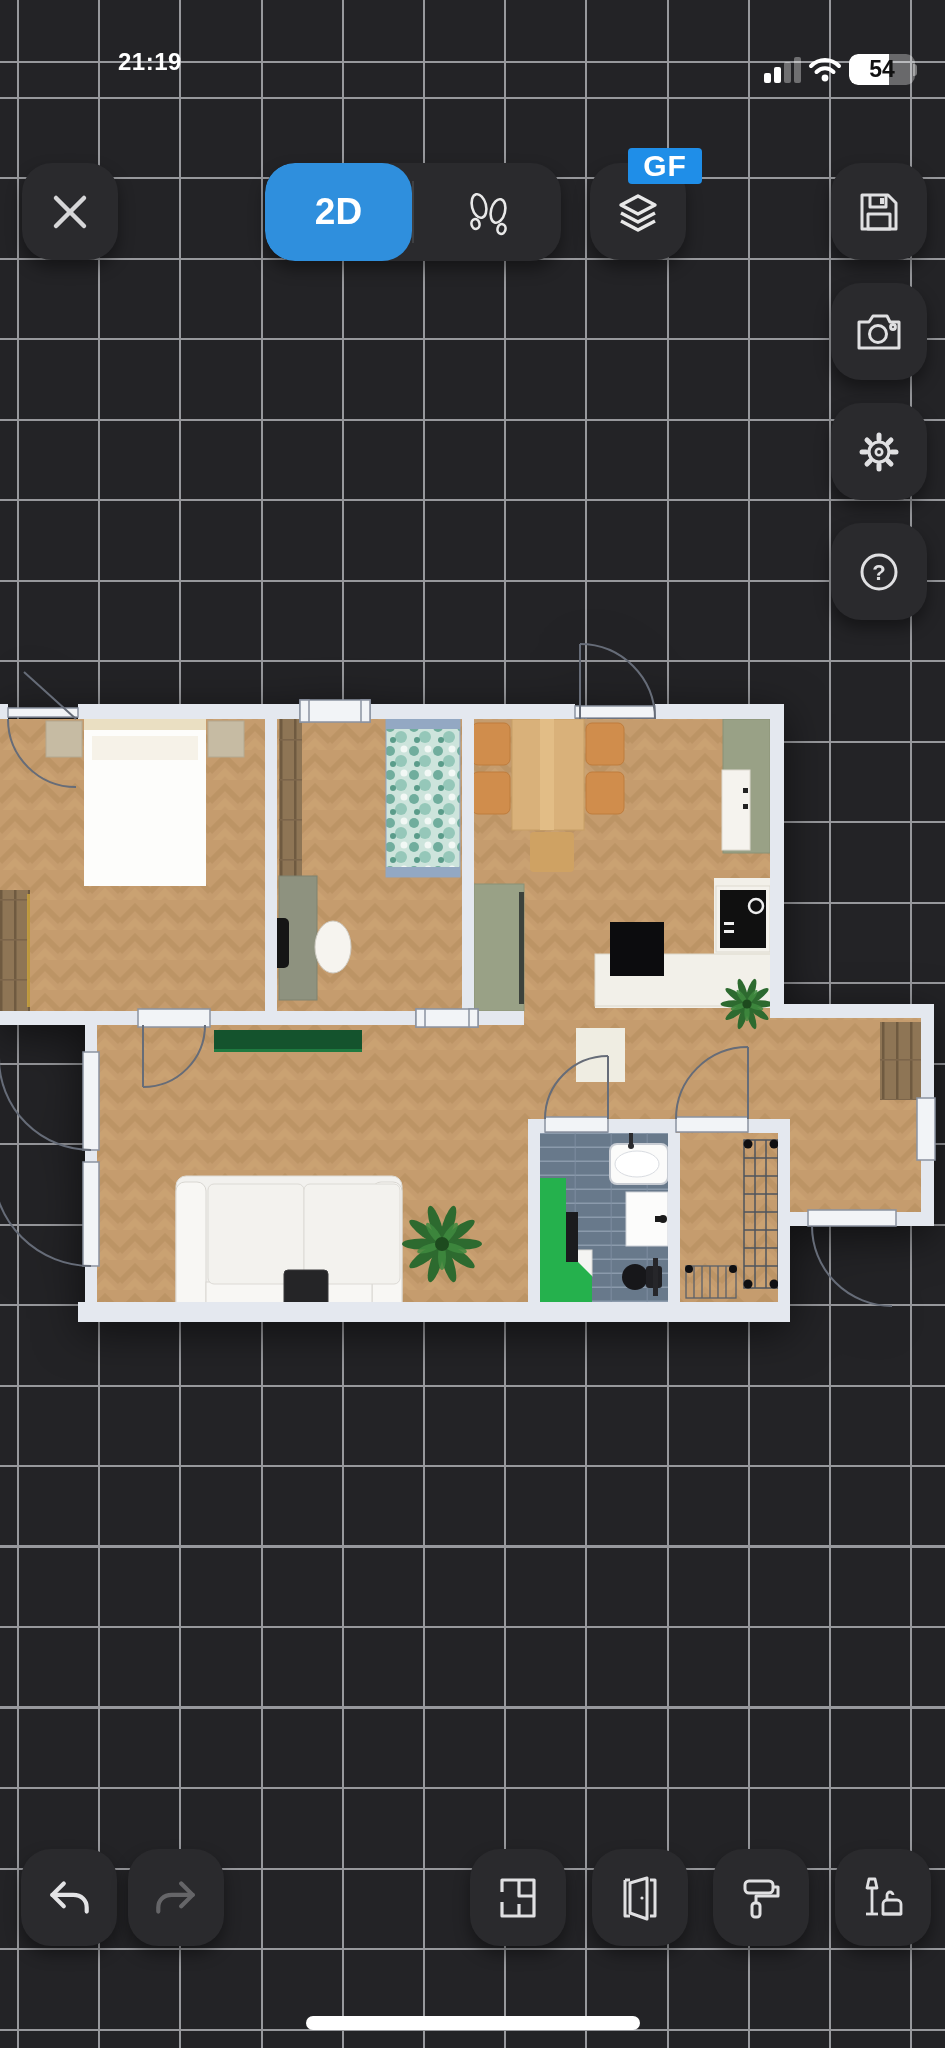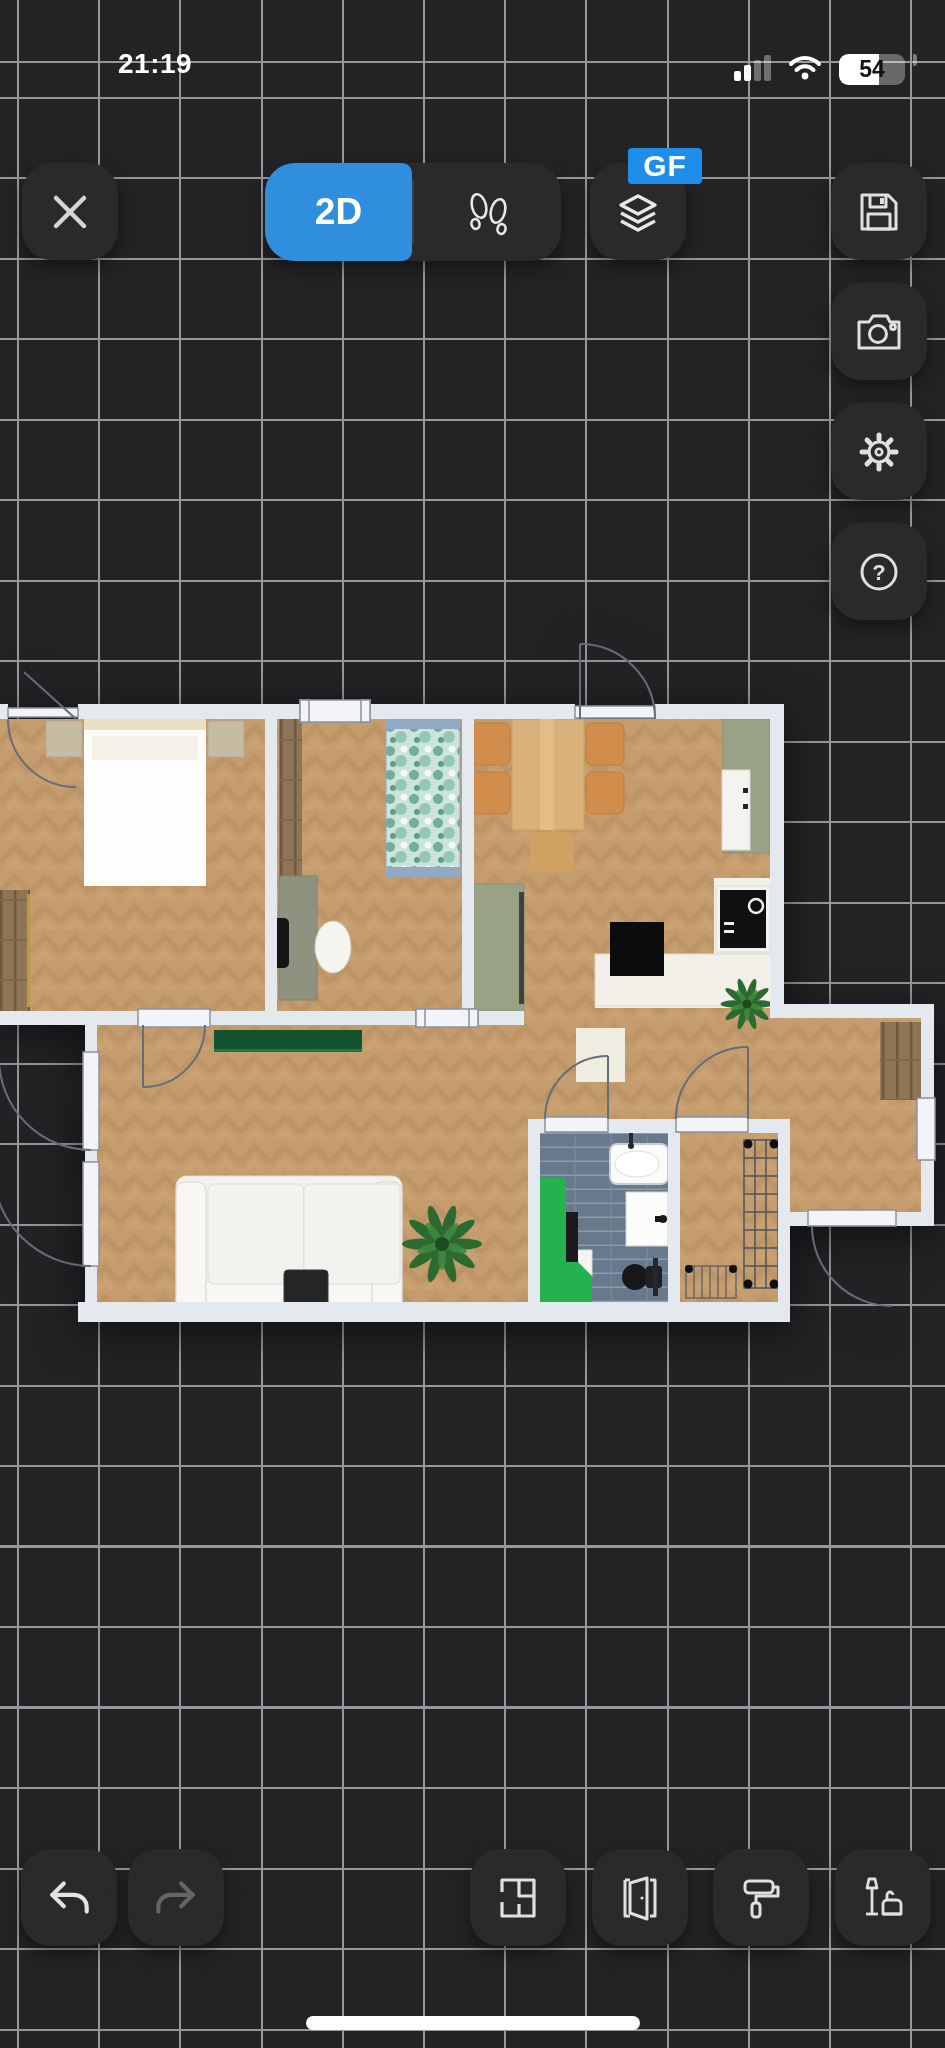--- a/index.html
+++ b/index.html
@@ -9,40 +9,40 @@
   *{box-sizing:border-box;margin:0;padding:0}
   html,body{width:945px;height:2048px;overflow:hidden;background:#000;
     font-family:"Liberation Sans","DejaVu Sans",sans-serif;}
   .stage{position:relative;width:945px;height:2048px;overflow:hidden;
     background-color:var(--bg);
     background-image:
       repeating-linear-gradient(90deg, var(--grid) 0 2px, transparent 2px 81.2px),
       repeating-linear-gradient(0deg, var(--grid) 0 2px, transparent 2px 80.5px);
     background-position:17px 63px;}
   
-  .time{position:absolute;left:118px;top:48px;color:#fff;font-size:28px;font-weight:700;letter-spacing:.5px}
-  .sbicons{position:absolute;right:28px;top:54px;display:flex;gap:16px}
+  .time{position:absolute;left:118px;top:48px;color:#fff;font-size:24px;font-weight:700;letter-spacing:.5px}
+  .sbicons{position:absolute;right:28px;top:54px;display:flex;align-items:center;gap:6px}
   .bars{display:flex;align-items:flex-end;gap:3px;height:27px}
   .bars i{display:block;width:7px;border-radius:2px;background:#fff}
   .bars i:nth-child(1){height:10px}.bars i:nth-child(2){height:16px}
   .bars i:nth-child(3){height:21px;background:rgba(255,255,255,.35)}
   .bars i:nth-child(4){height:26px;background:rgba(255,255,255,.35)}
   .batt{position:relative;width:66px;height:31px;border-radius:9px;background:rgba(255,255,255,.32);overflow:hidden}
   .batt .fill{position:absolute;left:0;top:0;bottom:0;width:60%;background:#fff;border-radius:9px 0 0 9px}
   .batt .pct{position:absolute;inset:0;display:flex;align-items:center;justify-content:center;
     color:#111;font-size:23px;font-weight:700}
   .battcap{width:4px;height:12px;border-radius:0 3px 3px 0;background:rgba(255,255,255,.4);margin-left:-8px}
   
   .btn{position:absolute;width:96px;height:97px;background:var(--btn);border-radius:30px;
     display:flex;align-items:center;justify-content:center;box-shadow:0 8px 16px rgba(0,0,0,.4)}
   .seg{position:absolute;left:265px;top:163px;width:296px;height:98px;background:var(--btn);
     border-radius:30px;display:flex;align-items:stretch;box-shadow:0 8px 16px rgba(0,0,0,.4);overflow:hidden}
   .seg .s{flex:1;display:flex;align-items:center;justify-content:center;color:#ececee;
     font-size:37px;font-weight:700}
-  .seg .s.active{background:var(--accent);border-radius:10px;color:#fff}
+  .seg .s.active{background:var(--accent);border-radius:30px;color:#fff}
   .seg .sep{width:2px;background:#3e3f42;margin:18px 0}
   .badge{position:absolute;left:628px;top:148px;width:74px;height:36px;background:var(--badge);
     border-radius:4px;display:flex;align-items:center;justify-content:center;
     color:#fff;font-size:30px;font-weight:700;letter-spacing:1px;z-index:6}
   .dim{opacity:.32}
   .homebar{position:absolute;left:306px;top:2016px;width:334px;height:14px;border-radius:7px;background:#fff}
   svg.plan{position:absolute;left:0;top:0;filter:drop-shadow(0 10px 22px rgba(0,0,0,.55))}
   .wall{fill:var(--wall)}
   .slab{fill:var(--slab);stroke:#8b92a1;stroke-width:1.5}
   .arc{fill:none;stroke:#666c78;stroke-width:2}

